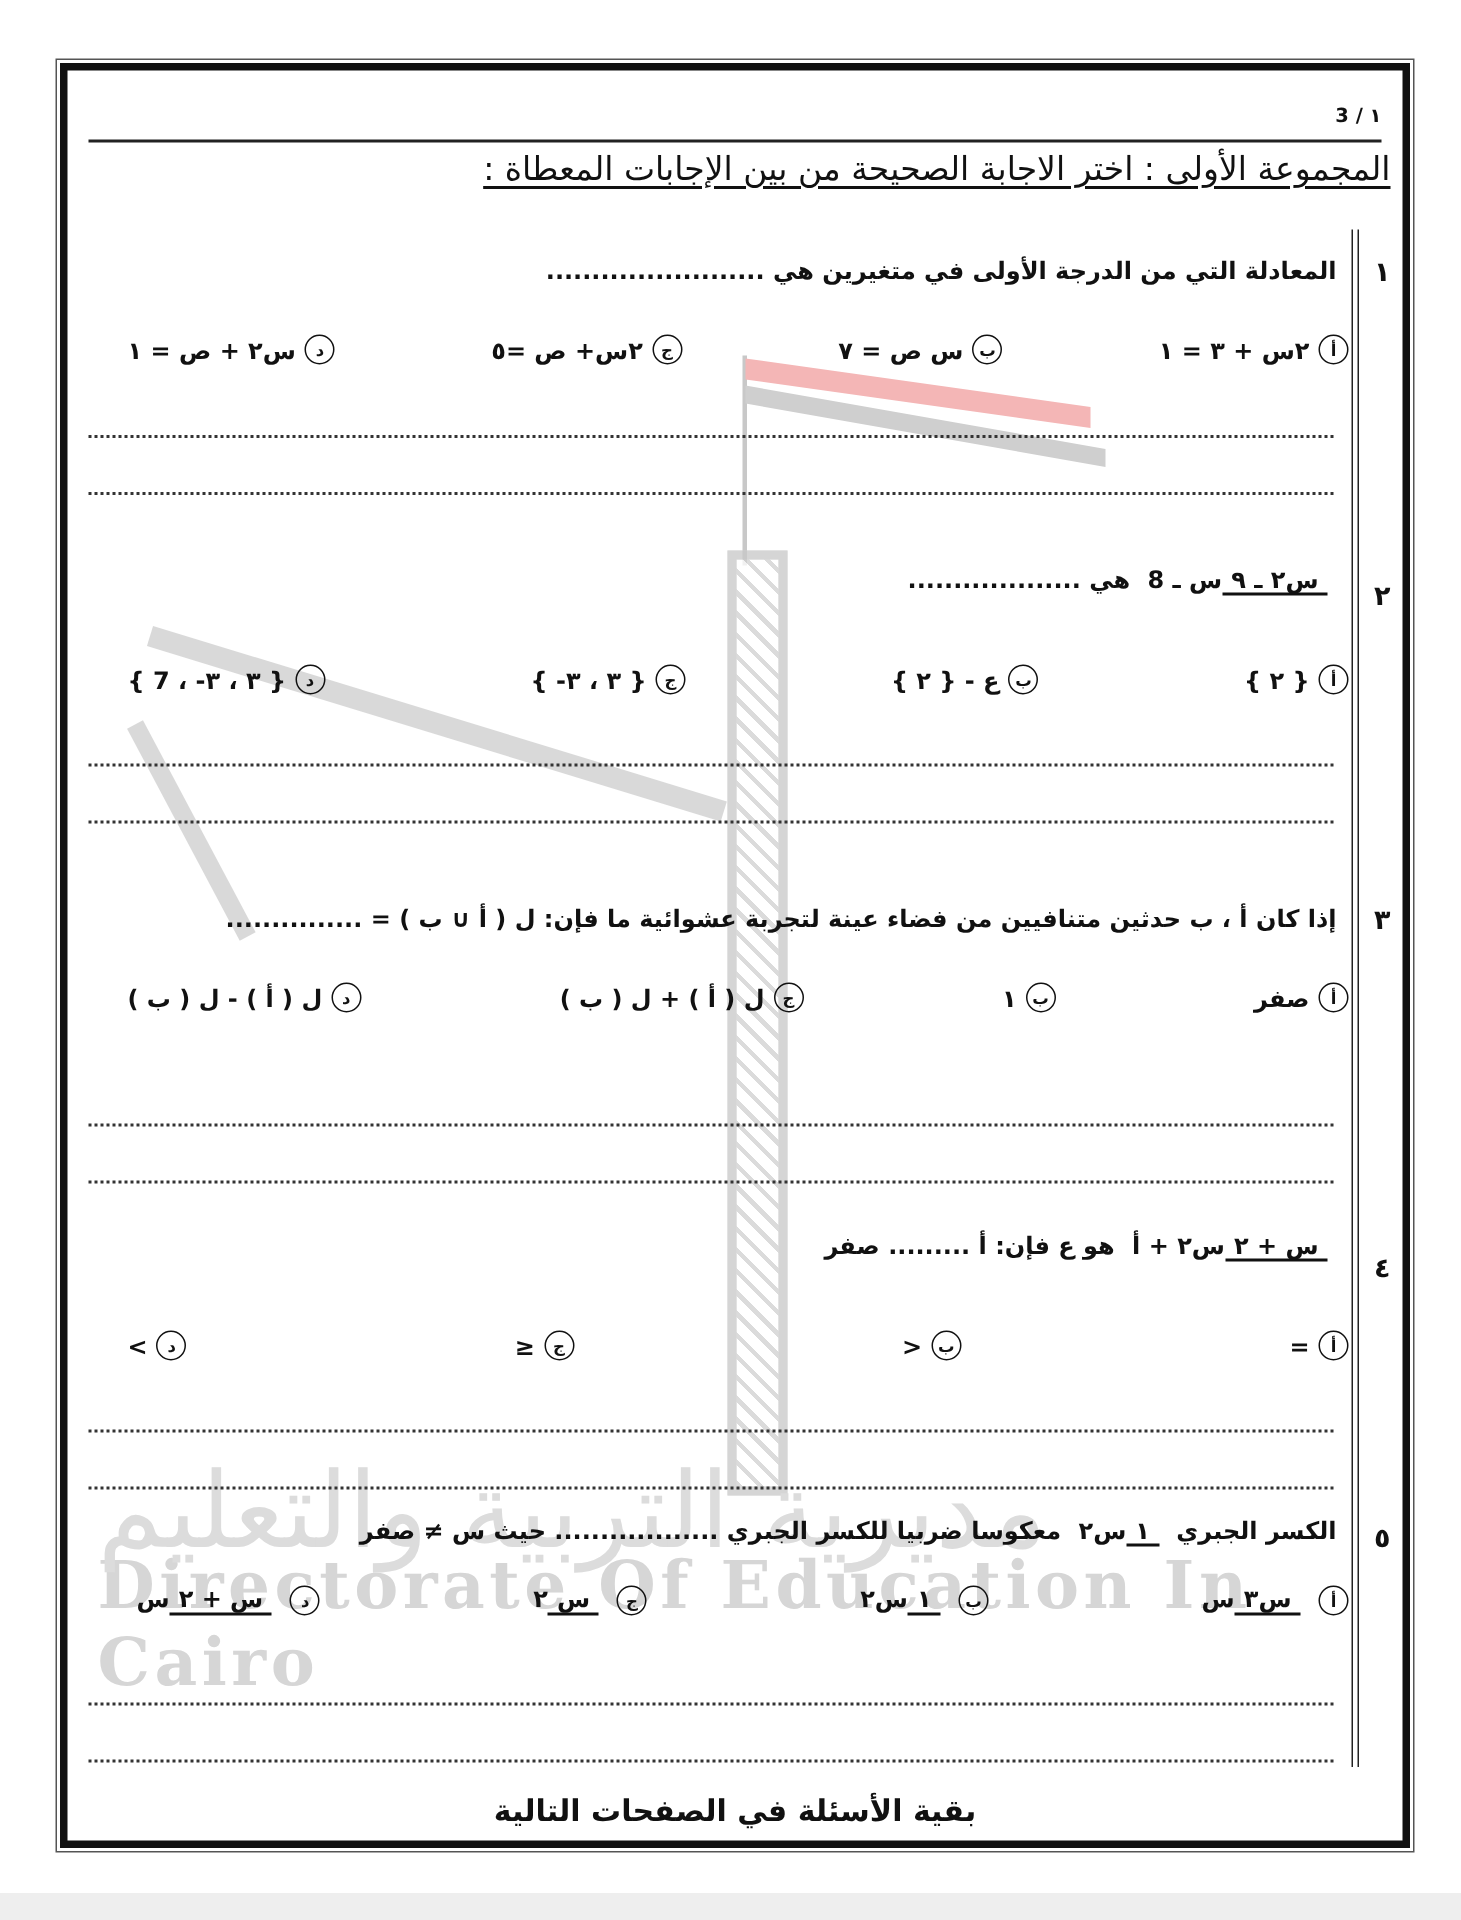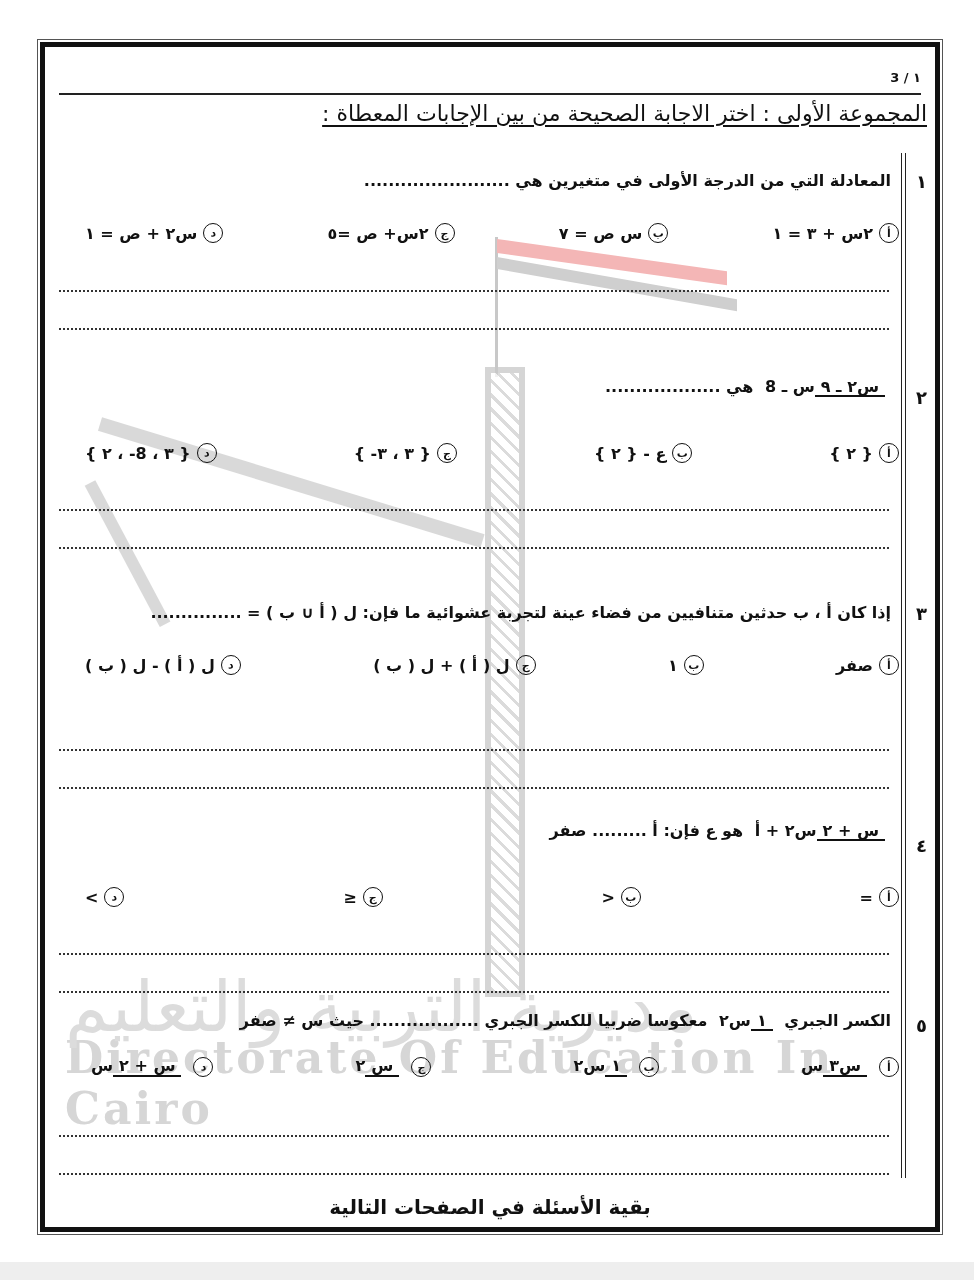--- a/index.html
+++ b/index.html
@@ -115,21 +115,21 @@
     <span class="opt">
         <span class="circ">ب</span>
         <span>ع - { ٢ }</span>
       </span>
     <span class="opt">
         <span class="circ">ج</span>
         <span>{ ٣ ، ٣- }</span>
       </span>
     <span class="opt">
         <span class="circ">د</span>
-        <span>{ ٣ ، 8- ، ٢ }</span>
+        <span>{ ٣ ، ٣- ، 7 }</span>
       </span>
   </div>
   <div class="dots" style="top:462px;"></div>
   <div class="dots" style="top:500px;"></div>
 
   <div class="q" style="top:556px;">
     <span class="qnum">٣</span>
     <span class="qtext">إذا كان أ ، ب حدثين متنافيين من فضاء عينة لتجربة عشوائية ما  فإن: ل ( أ ∪ ب ) = ...............</span>
   </div>
   <div class="opts" style="top:608px;">

